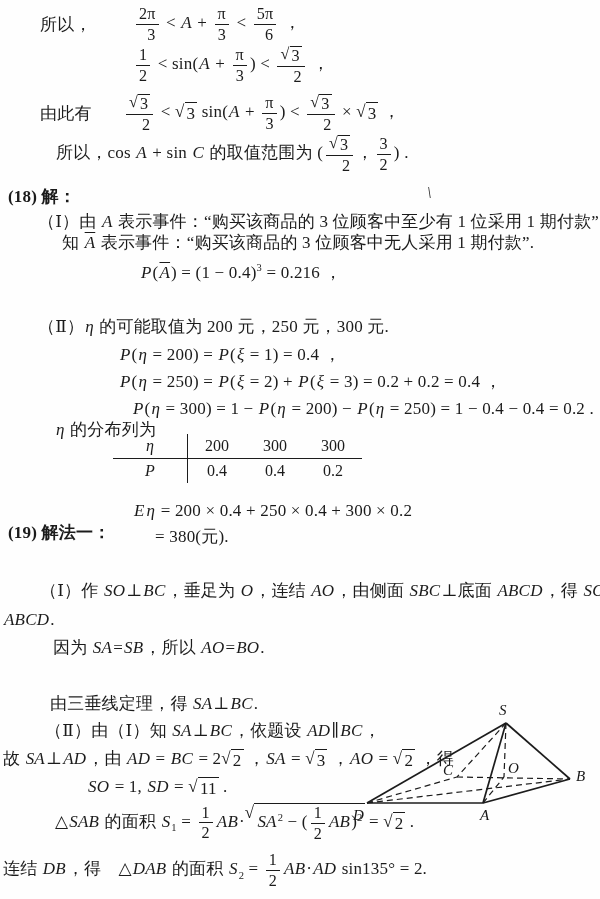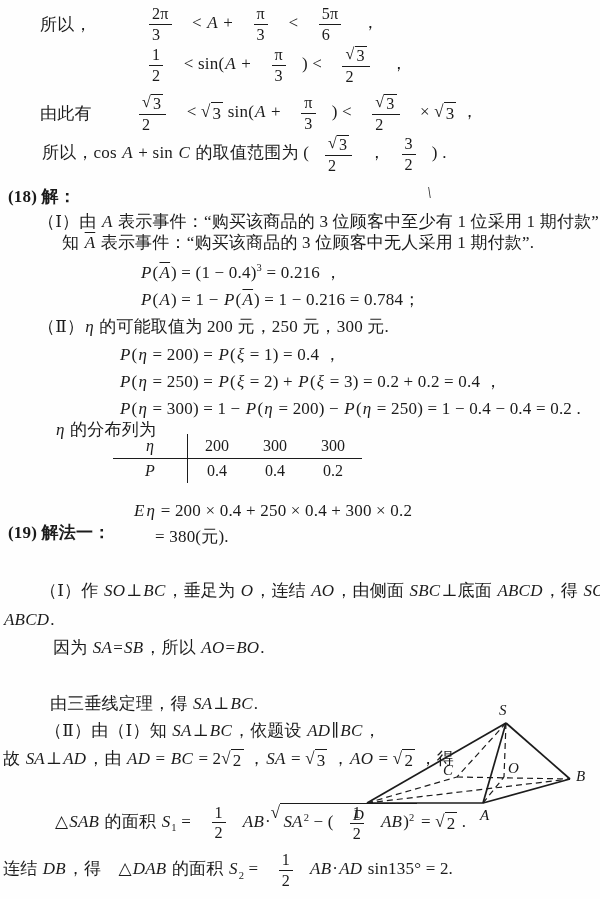--- a/index.html
+++ b/index.html
@@ -11,21 +11,21 @@
   .page{position:absolute;inset:0;}
   .ln{
     position:absolute;white-space:nowrap;font-size:17px;line-height:1.25;
     letter-spacing:.2px;
   }
   .ln.bold{font-weight:bold;}
   .mv{font-style:italic;font-family:"Liberation Serif","DejaVu Serif",serif;padding:0 1px;}
   .ovl{text-decoration:overline;}
   sup{font-size:.62em;}
   sub{font-size:.62em;}
-  .frac{display:inline-block;text-align:left;vertical-align:middle;margin:0 16px;font-size:.95em;}
+  .frac{display:inline-block;text-align:right;vertical-align:middle;margin:0 3px;font-size:.95em;}
   .fn{display:block;padding:0 3px 1px;border-bottom:1.3px solid currentColor;line-height:1.1;}
   .fd{display:block;padding:1px 3px 0;line-height:1.1;}
   .rad{white-space:nowrap;display:inline-block;vertical-align:middle;}
   .rs{display:inline-block;vertical-align:top;transform:translateY(-1px);}
   .rc{display:inline-block;border-top:1.3px solid currentColor;padding:0 2px;vertical-align:top;}
   
   .dist-table{position:absolute;left:113px;top:434px;font-size:16px;}
   .trow{display:flex;}
   .trow:first-child .tc{border-bottom:1.6px solid #1c1c1c;}
   .tc{width:58px;height:24px;line-height:24px;text-align:center;}
@@ -42,32 +42,31 @@
 </head>
 <body>
 
 <div class="page">
 
   <div class="ln" style="left:40px;top:14px">所以，</div>
   <div class="ln" style="left:133px;top:5px"><span class="frac"><span class="fn">2π</span><span class="fd">3</span></span> &lt; <span class="mv">A</span> + <span class="frac"><span class="fn">π</span><span class="fd">3</span></span> &lt; <span class="frac"><span class="fn">5π</span><span class="fd">6</span></span> ，</div>
   <div class="ln" style="left:133px;top:45px"><span class="frac"><span class="fn">1</span><span class="fd">2</span></span> &lt; sin(<span class="mv">A</span> + <span class="frac"><span class="fn">π</span><span class="fd">3</span></span>) &lt; <span class="frac"><span class="fn"><span class="rad"><span class="rs">√</span><span class="rc">3</span></span></span><span class="fd">2</span></span> ，</div>
   <div class="ln" style="left:40px;top:103px">由此有</div>
   <div class="ln" style="left:123px;top:93px"><span class="frac"><span class="fn"><span class="rad"><span class="rs">√</span><span class="rc">3</span></span></span><span class="fd">2</span></span> &lt; <span class="rad"><span class="rs">√</span><span class="rc">3</span></span> sin(<span class="mv">A</span> + <span class="frac"><span class="fn">π</span><span class="fd">3</span></span>) &lt; <span class="frac"><span class="fn"><span class="rad"><span class="rs">√</span><span class="rc">3</span></span></span><span class="fd">2</span></span> × <span class="rad"><span class="rs">√</span><span class="rc">3</span></span> ，</div>
-  <div class="ln" style="left:42px;top:134px">所以，cos <span class="mv">A</span> + sin <span class="mv">C</span> 的取值范围为 (<span class="frac"><span class="fn"><span class="rad"><span class="rs">√</span><span class="rc">3</span></span></span><span class="fd">2</span></span>，<span class="frac"><span class="fn">3</span><span class="fd">2</span></span>) .</div>
+  <div class="ln" style="left:56px;top:134px">所以，cos <span class="mv">A</span> + sin <span class="mv">C</span> 的取值范围为 (<span class="frac"><span class="fn"><span class="rad"><span class="rs">√</span><span class="rc">3</span></span></span><span class="fd">2</span></span>，<span class="frac"><span class="fn">3</span><span class="fd">2</span></span>) .</div>
 
   <div class="ln bold" style="left:8px;top:186px">(18) 解：</div>
   <div class="stray" style="left:427px;top:184px">\</div>
   <div class="ln" style="left:38px;top:211px">（Ⅰ）由 <span class="mv">A</span> 表示事件：“购买该商品的 3 位顾客中至少有 1 位采用 1 期付款”，</div>
   <div class="ln" style="left:62px;top:232px">知 <span class="mv ovl">A</span> 表示事件：“购买该商品的 3 位顾客中无人采用 1 期付款”.</div>
   <div class="ln" style="left:140px;top:261px"><span class="mv">P</span>(<span class="mv ovl">A</span>) = (1 − 0.4)<sup>3</sup> = 0.216 ，</div>
-  <div class="ln" style="left:140px;top:289px"><span class="mv">P</span>(<span class="mv">A</span>) = 1 − <span class="mv">P</span>(<span class="mv ovl">A</span>) = 1 − 0.216 = 0.784；</div>
   <div class="ln" style="left:38px;top:316px">（Ⅱ）<span class="mv">η</span> 的可能取值为 200 元，250 元，300 元.</div>
   <div class="ln" style="left:119px;top:344px"><span class="mv">P</span>(<span class="mv">η</span> = 200) = <span class="mv">P</span>(<span class="mv">ξ</span> = 1) = 0.4 ，</div>
   <div class="ln" style="left:119px;top:371px"><span class="mv">P</span>(<span class="mv">η</span> = 250) = <span class="mv">P</span>(<span class="mv">ξ</span> = 2) + <span class="mv">P</span>(<span class="mv">ξ</span> = 3) = 0.2 + 0.2 = 0.4 ，</div>
-  <div class="ln" style="left:119px;top:398px"><span class="mv">P</span>(<span class="mv">η</span> = 300) = 1 − <span class="mv">P</span>(<span class="mv">η</span> = 200) − <span class="mv">P</span>(<span class="mv">η</span> = 250) = 1 − 0.4 − 0.4 = 0.2 .</div>
+  <div class="ln" style="left:132px;top:398px"><span class="mv">P</span>(<span class="mv">η</span> = 300) = 1 − <span class="mv">P</span>(<span class="mv">η</span> = 200) − <span class="mv">P</span>(<span class="mv">η</span> = 250) = 1 − 0.4 − 0.4 = 0.2 .</div>
   <div class="ln" style="left:55px;top:419px"><span class="mv">η</span> 的分布列为</div>
 
   <div class="dist-table">
     <div class="trow">
       <span class="tc c0 c0v">η</span>
         <span class="tc">200</span>
         <span class="tc">300</span>
         <span class="tc">300</span>
     </div>
     <div class="trow">
@@ -81,20 +80,21 @@
   <div class="ln" style="left:133px;top:500px"><span class="mv">E</span><span class="mv">η</span> = 200 × 0.4 + 250 × 0.4 + 300 × 0.2</div>
   <div class="ln" style="left:155px;top:526px">= 380(元).</div>
 
   <div class="ln bold" style="left:8px;top:522px">(19) 解法一：</div>
   <div class="ln" style="left:40px;top:580px">（Ⅰ）作 <span class="mv">SO</span>⊥<span class="mv">BC</span>，垂足为 <span class="mv">O</span>，连结 <span class="mv">AO</span>，由侧面 <span class="mv">SBC</span>⊥底面 <span class="mv">ABCD</span>，得 <span class="mv">SO</span>⊥底面</div>
   <div class="ln" style="left:3px;top:609px"><span class="mv">ABCD</span>.</div>
   <div class="ln" style="left:53px;top:637px">因为 <span class="mv">SA</span>=<span class="mv">SB</span>，所以 <span class="mv">AO</span>=<span class="mv">BO</span>.</div>
   <div class="ln" style="left:50px;top:693px">由三垂线定理，得 <span class="mv">SA</span>⊥<span class="mv">BC</span>.</div>
   <div class="ln" style="left:45px;top:720px">（Ⅱ）由（Ⅰ）知 <span class="mv">SA</span>⊥<span class="mv">BC</span>，依题设 <span class="mv">AD</span>∥<span class="mv">BC</span>，</div>
   <div class="ln" style="left:3px;top:748px">故 <span class="mv">SA</span>⊥<span class="mv">AD</span>，由 <span class="mv">AD</span> = <span class="mv">BC</span> = 2<span class="rad"><span class="rs">√</span><span class="rc">2</span></span> ，<span class="mv">SA</span> = <span class="rad"><span class="rs">√</span><span class="rc">3</span></span> ，<span class="mv">AO</span> = <span class="rad"><span class="rs">√</span><span class="rc">2</span></span> ，得</div>
+  <div class="ln" style="left:87px;top:776px"><span class="mv">SO</span> = 1, <span class="mv">SD</span> = <span class="rad"><span class="rs">√</span><span class="rc">11</span></span> .</div>
   <div class="ln" style="left:55px;top:803px">△<span class="mv">SAB</span> 的面积 <span class="mv">S</span><sub>1</sub> = <span class="frac"><span class="fn">1</span><span class="fd">2</span></span><span class="mv">AB</span>·<span class="rad"><span class="rs">√</span><span class="rc"><span class="mv">SA</span><sup>2</sup> − (<span class="frac"><span class="fn">1</span><span class="fd">2</span></span><span class="mv">AB</span>)<sup>2</sup></span></span> = <span class="rad"><span class="rs">√</span><span class="rc">2</span></span> .</div>
   <div class="ln" style="left:3px;top:851px">连结 <span class="mv">DB</span>，得　△<span class="mv">DAB</span> 的面积 <span class="mv">S</span><sub>2</sub> = <span class="frac"><span class="fn">1</span><span class="fd">2</span></span><span class="mv">AB</span>·<span class="mv">AD</span> sin135° = 2.</div>
 
   <svg class="figure" viewBox="0 0 240 128">
     <g stroke="#1c1c1c" stroke-width="1.7" fill="none">
       <line x1="15" y1="105" x2="154" y2="25"></line>
       <line x1="154" y1="25" x2="131" y2="105"></line>
       <line x1="154" y1="25" x2="218" y2="81"></line>
       <line x1="15" y1="105" x2="131" y2="105"></line>
       <line x1="131" y1="105" x2="218" y2="81"></line>

